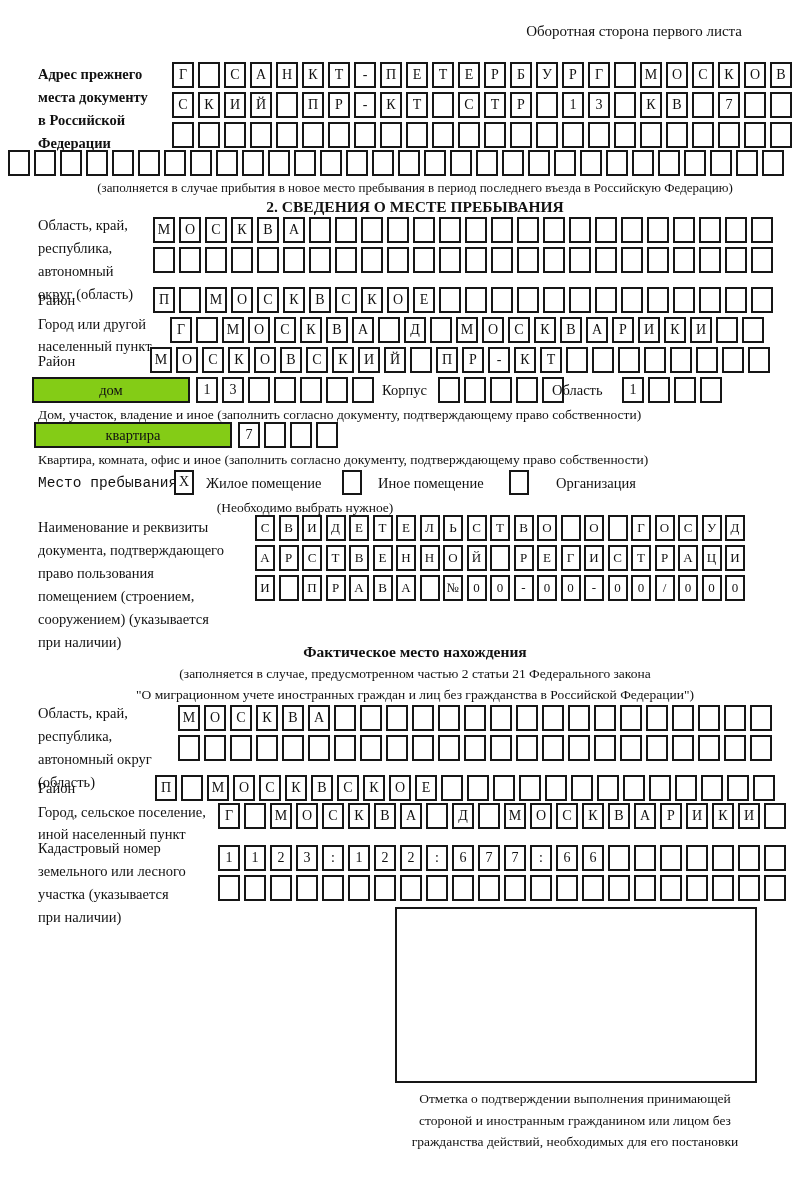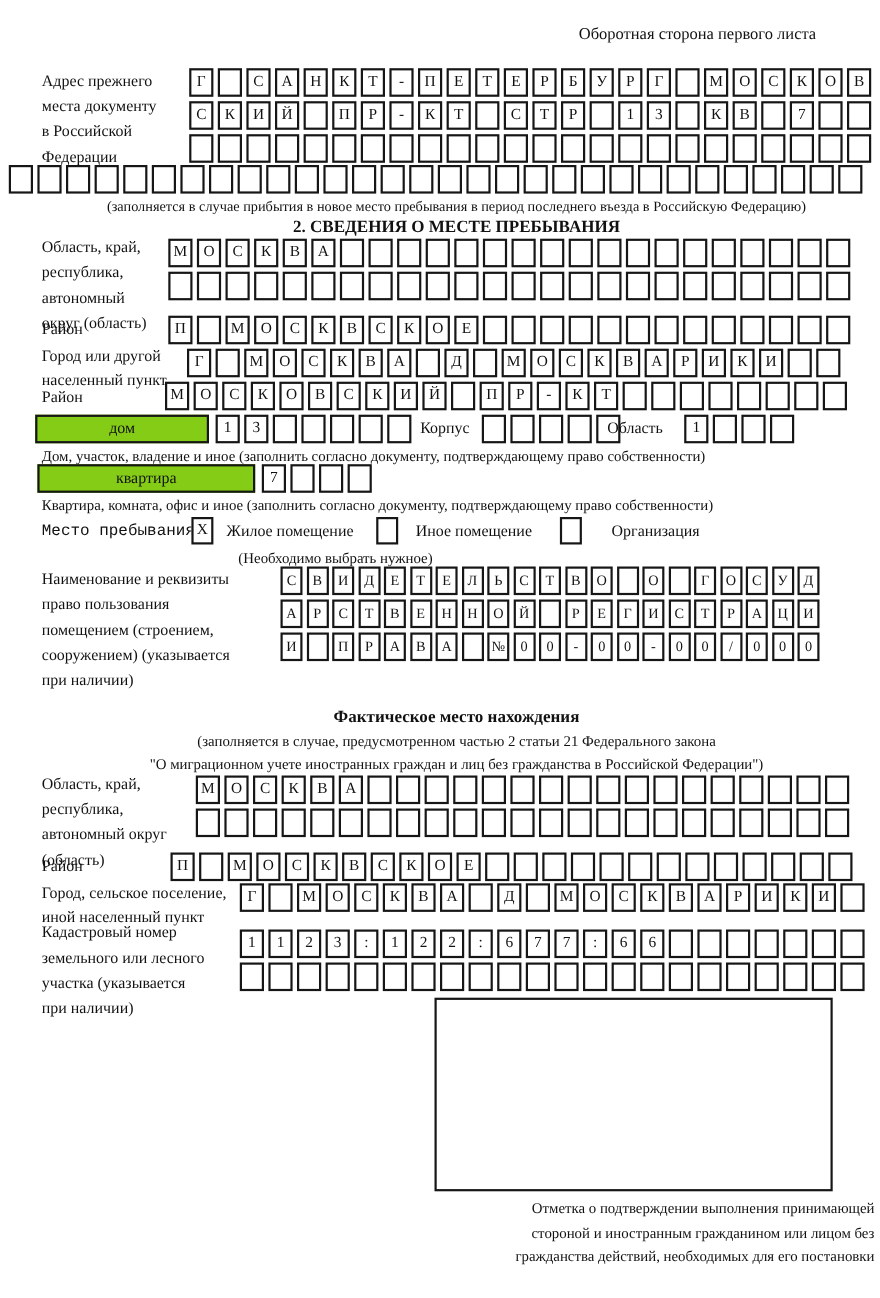--- a/index.html
+++ b/index.html
@@ -26,30 +26,30 @@
   .tight .cell{width:20px;font-size:13px;}
   .labelbox{
     box-sizing:border-box;border:2px solid #161616;height:26px;
     text-align:center;font-size:14.5px;line-height:22px;background:#84cc16;
   }
   .chk{
     display:inline-block;box-sizing:border-box;width:20px;height:25px;
     border:2px solid #161616;text-align:center;font-size:14px;line-height:20px;background:#fff;
   }
   .stampbox{box-sizing:border-box;border:2px solid #161616;background:#fff;}
-  .capline{font-size:13.5px;line-height:21.5px;text-align:right;}
+  .capline{font-size:13.5px;line-height:21.5px;text-align:center;}
 </style>
 </head>
 <body>
 
 <div id="page">
 
   <div class="abs lbl" style="top:20px;right:58px;font-size:15px;">Оборотная сторона первого листа</div>
 
-  <div class="abs" style="left:38px;top:63px;">
+  <div class="abs" style="left:38px;top:63px;font-weight:bold;">
     <div class="lbl">Адрес прежнего</div>
     <div class="lbl">места документу</div>
     <div class="lbl">в Российской</div>
     <div class="lbl">Федерации</div>
   </div>
 
   <div class="abs cellrow" style="left:172px;top:62px;">
       <span class="cell">Г</span>
       <span class="cell"></span>
       <span class="cell">С</span>
@@ -349,20 +349,21 @@
   <span class="abs chk" style="left:174px;top:470px;">X</span>
   <div class="abs lbl" style="left:206px;top:472px;">Жилое помещение</div>
   <span class="abs chk" style="left:342px;top:470px;"></span>
   <div class="abs lbl" style="left:378px;top:472px;">Иное помещение</div>
   <span class="abs chk" style="left:509px;top:470px;"></span>
   <div class="abs lbl" style="left:556px;top:472px;">Организация</div>
   <div class="abs cap" style="left:160px;top:500px;width:290px;text-align:center;font-size:13.5px;">(Необходимо выбрать нужное)</div>
 
   <div class="abs" style="left:38px;top:516px;">
     <div class="lbl">Наименование и реквизиты</div>
+    <div class="lbl">документа, подтверждающего</div>
     <div class="lbl">право пользования</div>
     <div class="lbl">помещением (строением,</div>
     <div class="lbl">сооружением) (указывается</div>
     <div class="lbl">при наличии)</div>
   </div>
   <div class="abs cellrow tight" style="left:255px;top:515px;">
       <span class="cell">С</span>
       <span class="cell">В</span>
       <span class="cell">И</span>
       <span class="cell">Д</span>

